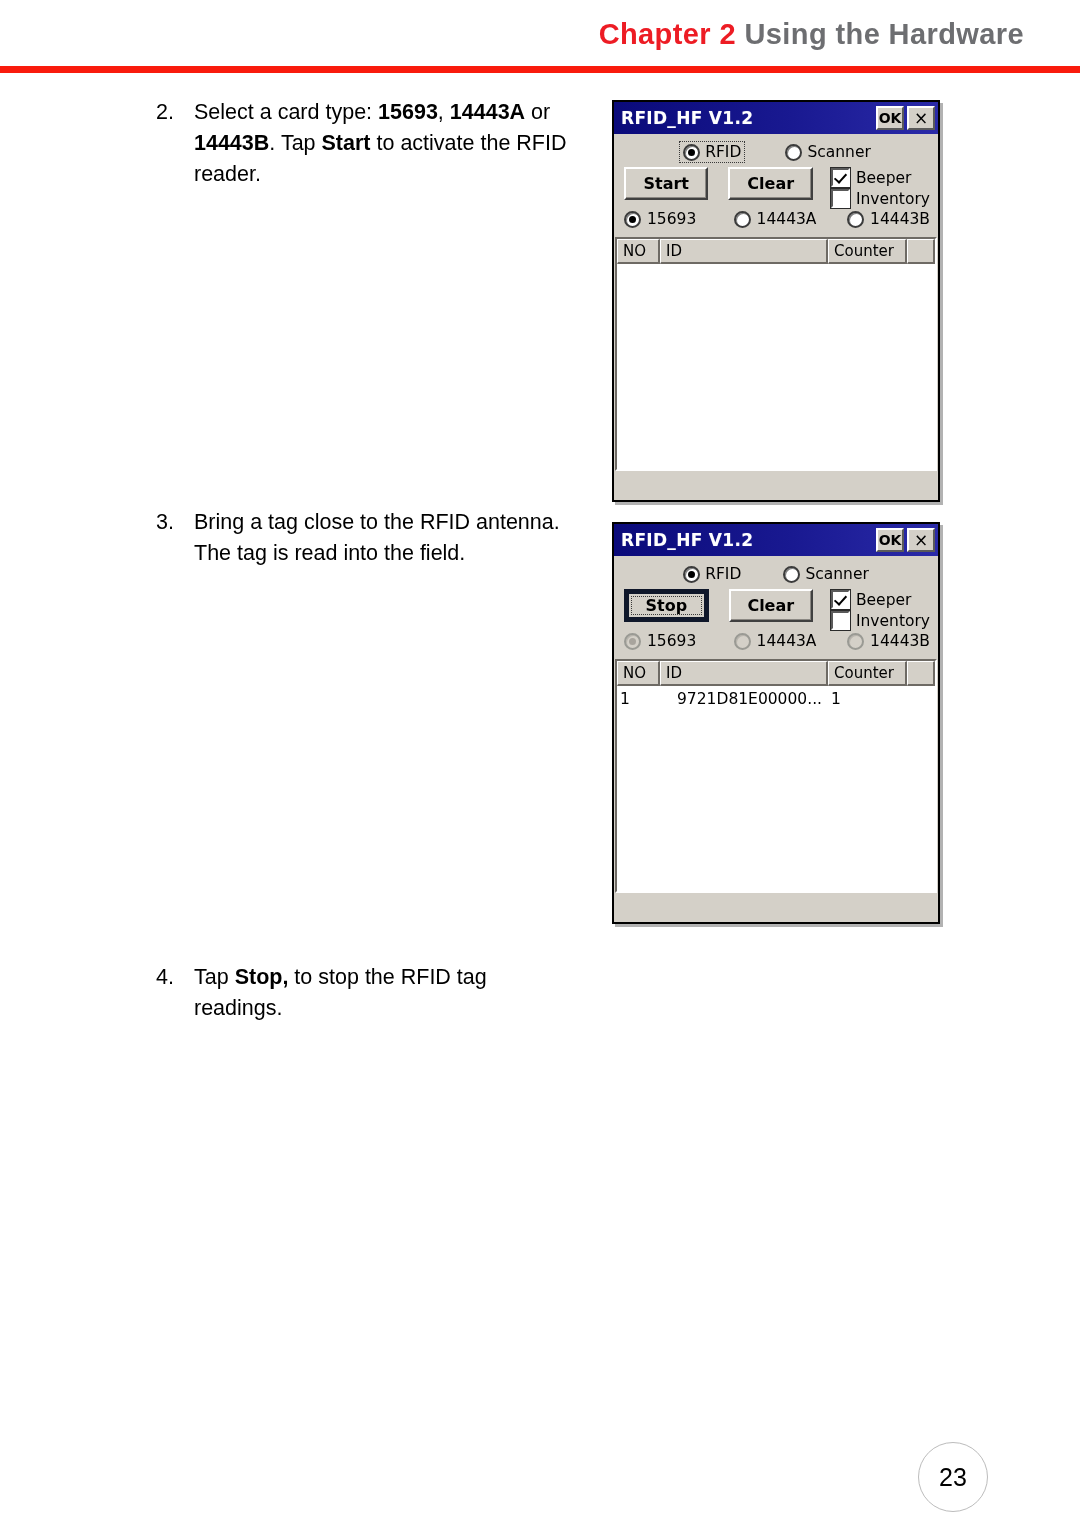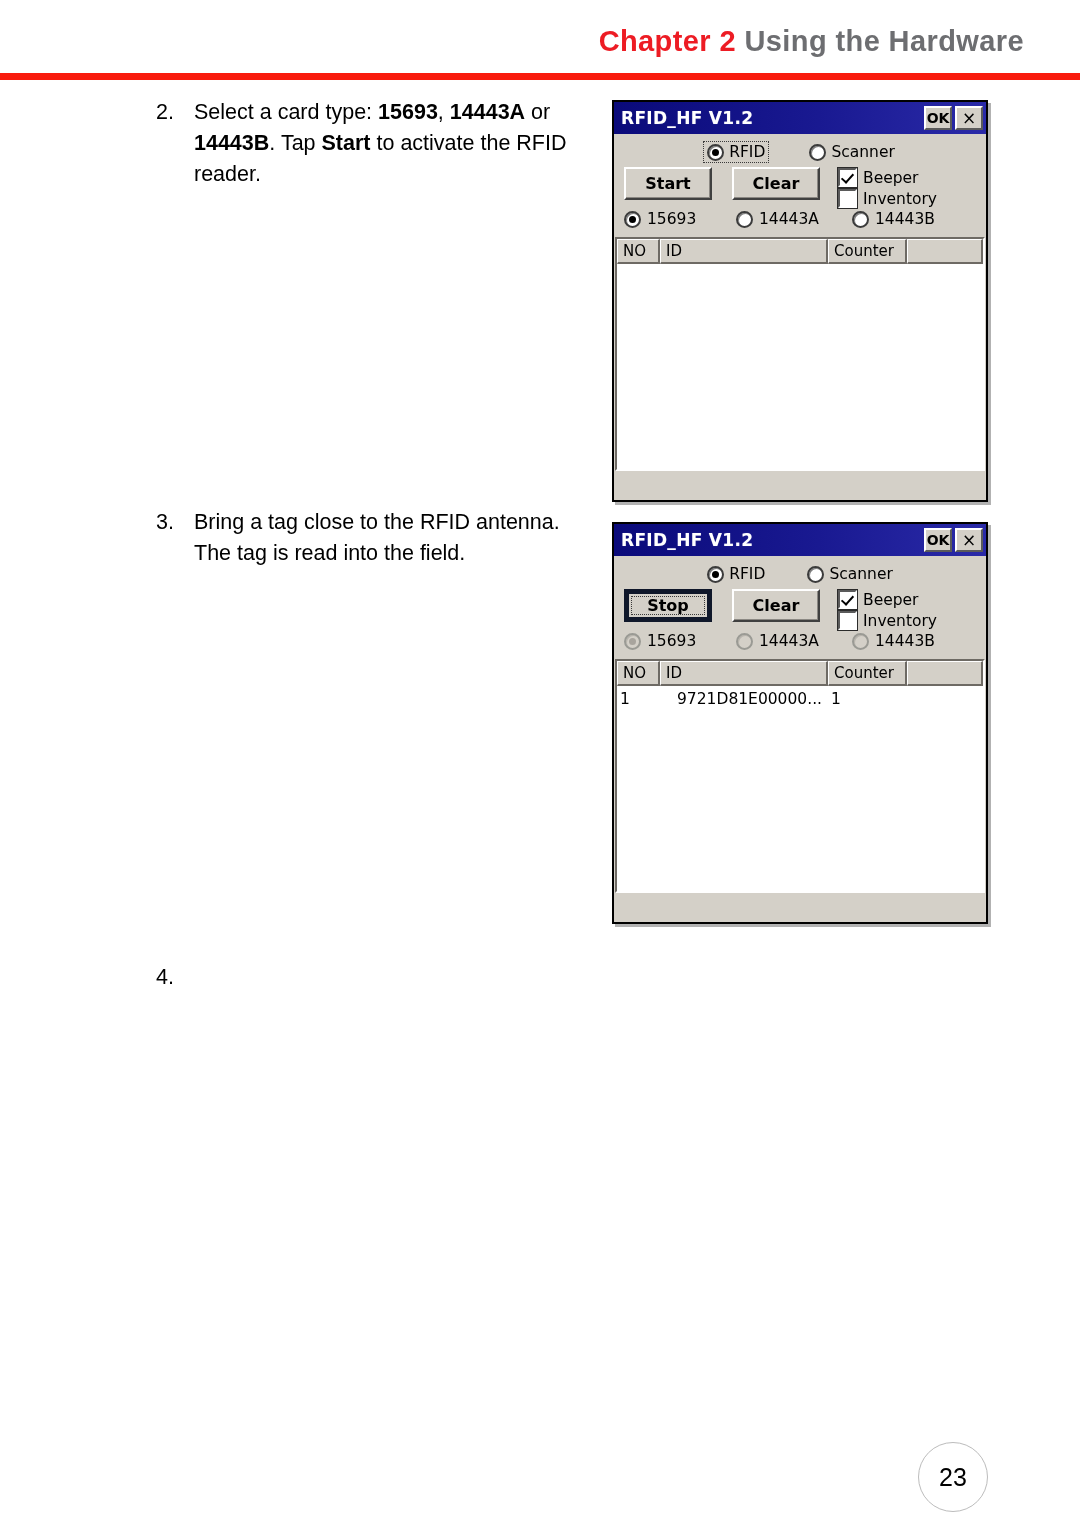--- a/index.html
+++ b/index.html
@@ -12,21 +12,21 @@
     height: 1528px;
     position: relative;
     font-family: "Liberation Sans", sans-serif;
     color: #000000;
     overflow: hidden;
   }
 
   
   .page-header {
     position: absolute;
-    left: 0; top: 7px;
+    left: 0; top: 0;
     width: 1080px;
     height: 76px;
   }
   .header-title {
     position: absolute;
     right: 56px;
     top: 34px;
     transform: translateY(-50%);
     font-size: 29px;
     font-weight: bold;
@@ -74,21 +74,21 @@
   }
   b { font-weight: bold; }
 
   #step2 { left: 148px; top: 97px;  width: 430px; }
   #step3 { left: 148px; top: 507px; width: 430px; }
   #step4 { left: 148px; top: 962px; width: 430px; }
 
   
   .pda {
     position: absolute;
-    width: 376px;
+    width: 328px;
     box-sizing: border-box;
     background: #d4d0c8;
     border: 2px solid #000000;
     box-shadow: 3px 3px 0 rgba(0,0,0,0.30);
     font-family: "DejaVu Sans", sans-serif;
   }
   #pda1 { left: 612px; top: 100px; height: 402px; }
   #pda2 { left: 612px; top: 522px; height: 402px; }
 
   .titlebar {
@@ -367,20 +367,23 @@
 
 <div class="step" id="step3">
   <div class="step-num">3.</div>
   <div class="step-body">
       <p> Bring a tag close to the RFID antenna. The tag is read into the field.</p>
     </div>
 </div>
 
 <div class="step" id="step4">
   <div class="step-num">4.</div>
+  <div class="step-body">
+      <p>Tap <b>Stop,</b> to stop the RFID tag readings.</p>
+    </div>
 </div>
 
 <div class="pda" id="pda1">
   <div class="titlebar">
     <span class="titlebar-text">RFID_HF V1.2</span>
     <span class="tb-btn ok">OK</span>
     <span class="tb-btn close">×</span>
   </div>
   <div class="panel">
     <div class="row-mode">

